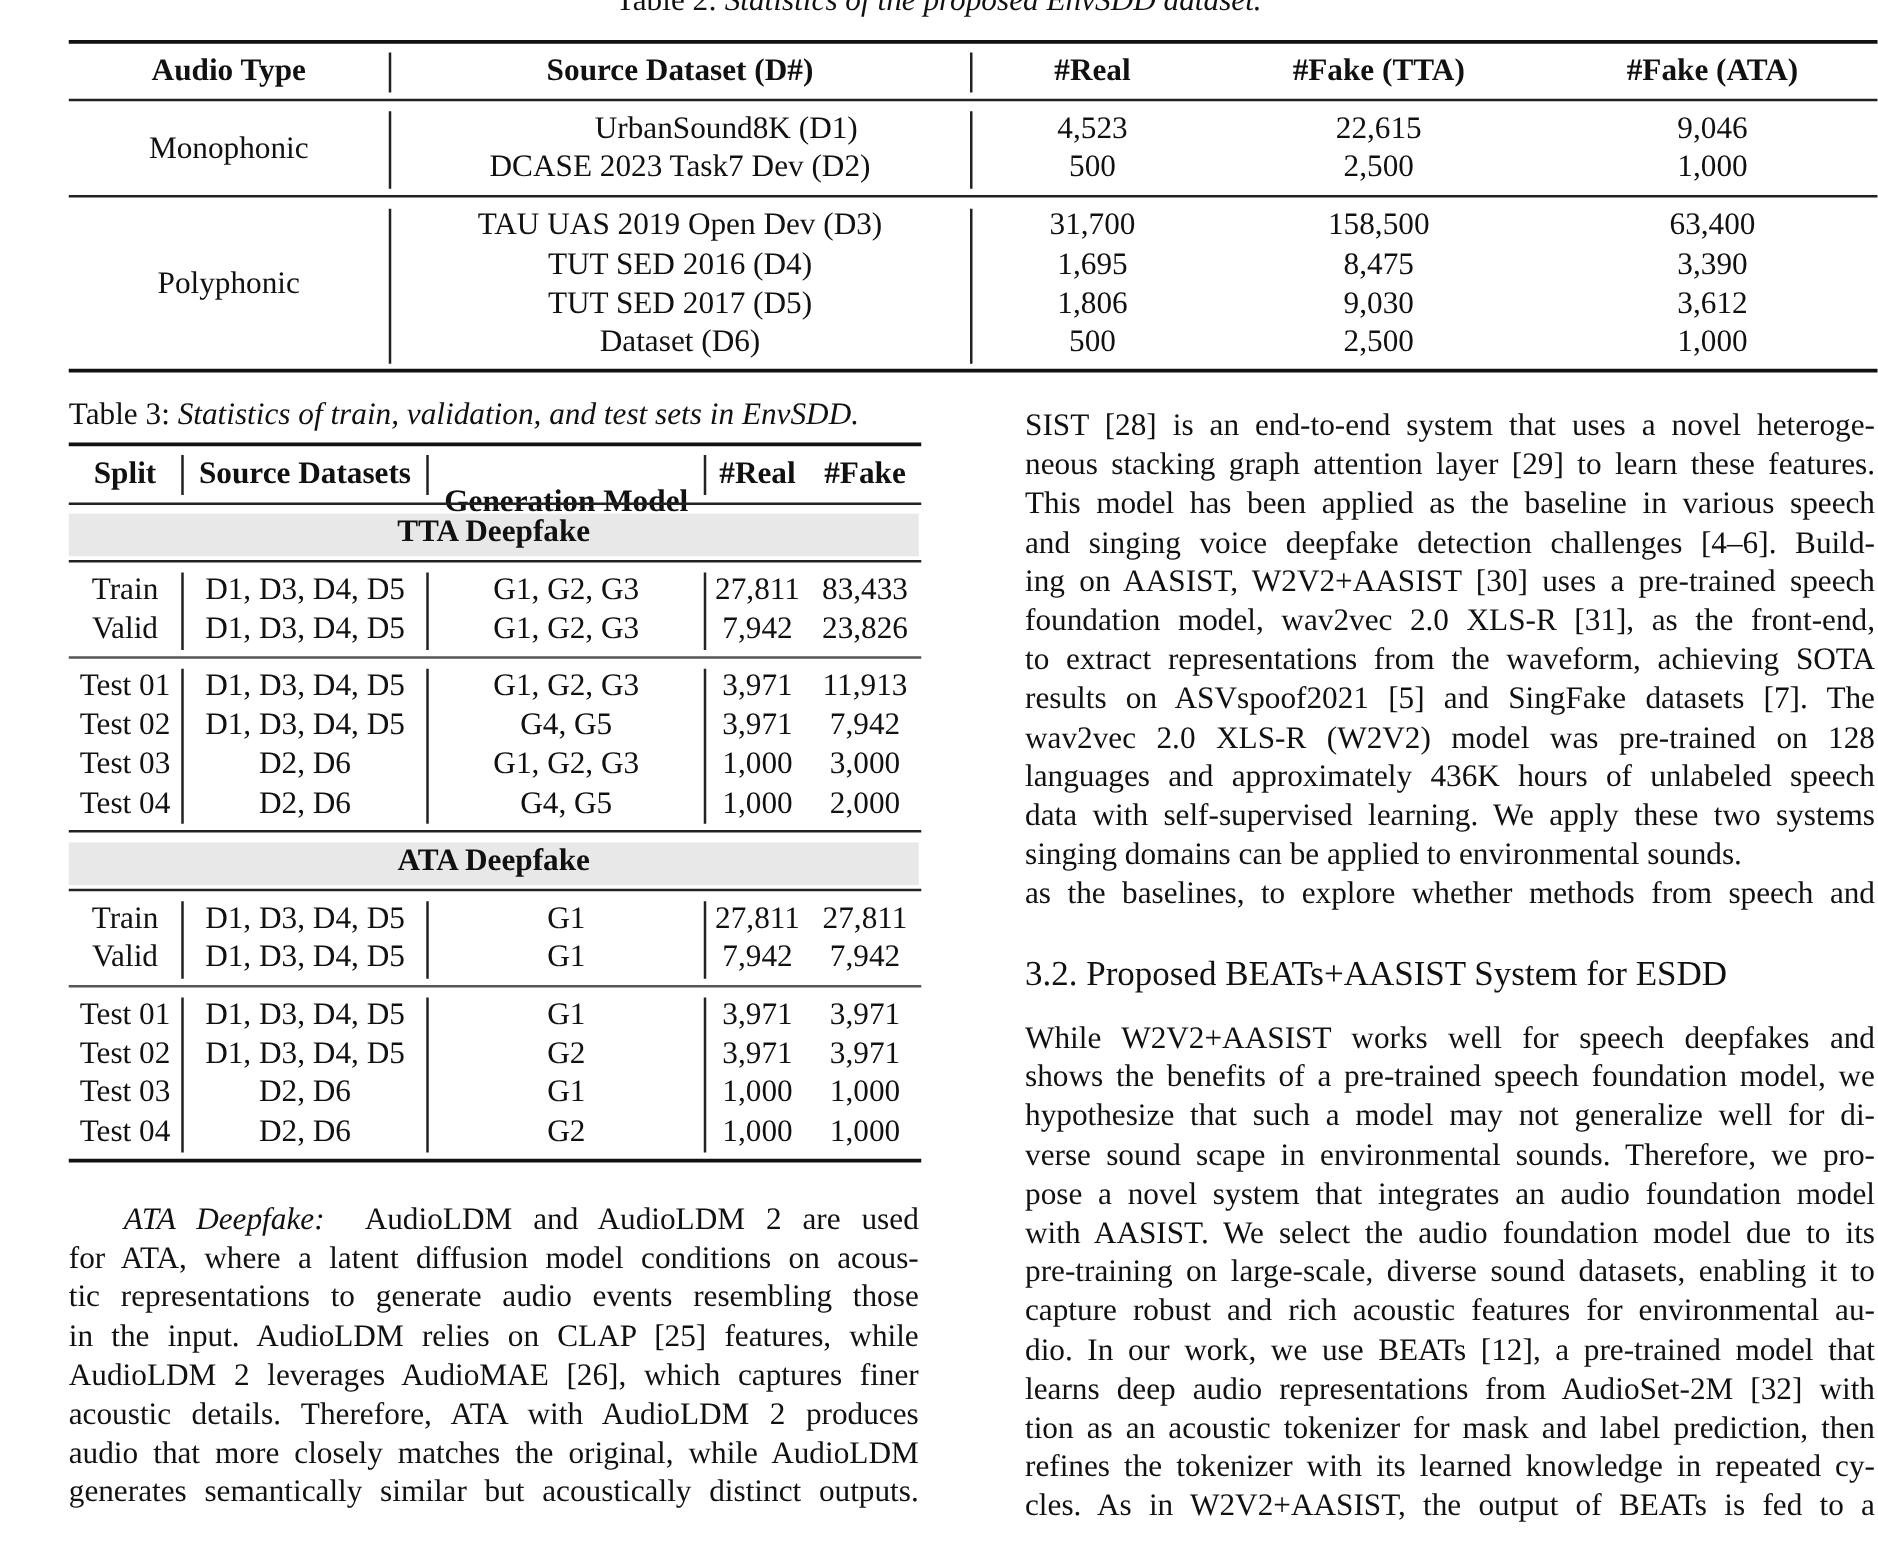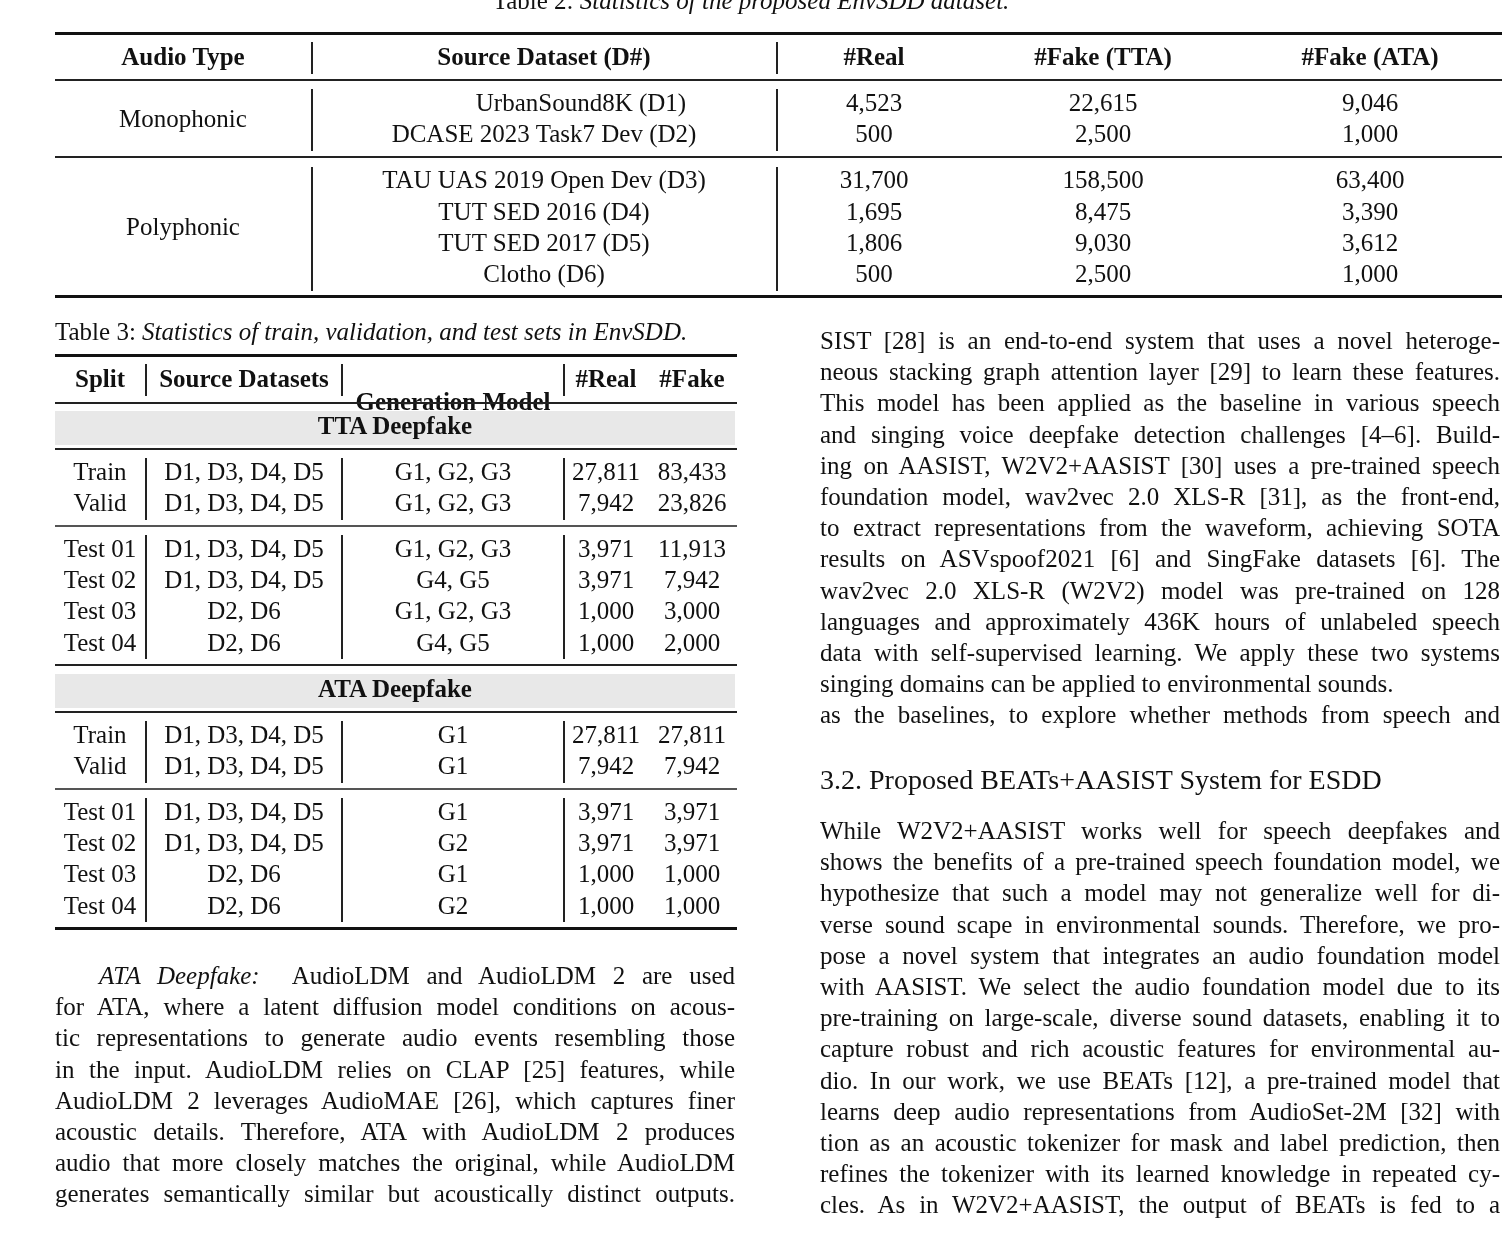--- a/index.html
+++ b/index.html
@@ -89,21 +89,21 @@
     <div class="cell" style="left:1003px; width:200px; top:196px;">8,475</div>
     <div class="cell" style="left:1270px; width:200px; top:196px;">3,390</div>
   </div>
   <div>
     <div class="cell" style="left:312px; width:464px; top:227px;">TUT SED 2017 (D5)</div>
     <div class="cell" style="left:800px; width:148px; top:227px;">1,806</div>
     <div class="cell" style="left:1003px; width:200px; top:227px;">9,030</div>
     <div class="cell" style="left:1270px; width:200px; top:227px;">3,612</div>
   </div>
   <div>
-    <div class="cell" style="left:312px; width:464px; top:258px;">Clotho (D6)</div>
+    <div class="cell" style="left:312px; width:464px; top:258px;">Dataset (D6)</div>
     <div class="cell" style="left:800px; width:148px; top:258px;">500</div>
     <div class="cell" style="left:1003px; width:200px; top:258px;">2,500</div>
     <div class="cell" style="left:1270px; width:200px; top:258px;">1,000</div>
   </div>
 
   <div class="rule-thick" style="left:55px; width:1447px; top:295px;"></div>
 </div>
 
 <div class="abs caption" id="t3-caption">
   <span>Table 3:</span>
@@ -257,21 +257,21 @@
 </div>
 
 <div class="para" style="left:820px; width:680px; top:325px;">
   <span class="line">SIST [28] is an end-to-end system that uses a novel heteroge-</span>
   <span class="line">neous stacking graph attention layer [29] to learn these features.</span>
   <span class="line">This model has been applied as the baseline in various speech</span>
   <span class="line">and singing voice deepfake detection challenges [4–6].  Build-</span>
   <span class="line">ing on AASIST, W2V2+AASIST [30] uses a pre-trained speech</span>
   <span class="line">foundation model, wav2vec 2.0 XLS-R [31], as the front-end,</span>
   <span class="line">to extract representations from the waveform, achieving SOTA</span>
-  <span class="line">results on ASVspoof2021 [6] and SingFake datasets [6].  The</span>
+  <span class="line">results on ASVspoof2021 [5] and SingFake datasets [7].  The</span>
   <span class="line">wav2vec 2.0 XLS-R (W2V2) model was pre-trained on 128</span>
   <span class="line">languages and approximately 436K hours of unlabeled speech</span>
   <span class="line">data with self-supervised learning. We apply these two systems</span>
   <span class="line last">singing domains can be applied to environmental sounds.</span>
   <span class="line">as the baselines, to explore whether methods from speech and</span>
 </div>
 
 <div class="section-title" style="left:820px; top:765px;">3.2.  Proposed BEATs+AASIST System for ESDD</div>
 
 <div class="para" style="left:820px; width:680px; top:815px;">

